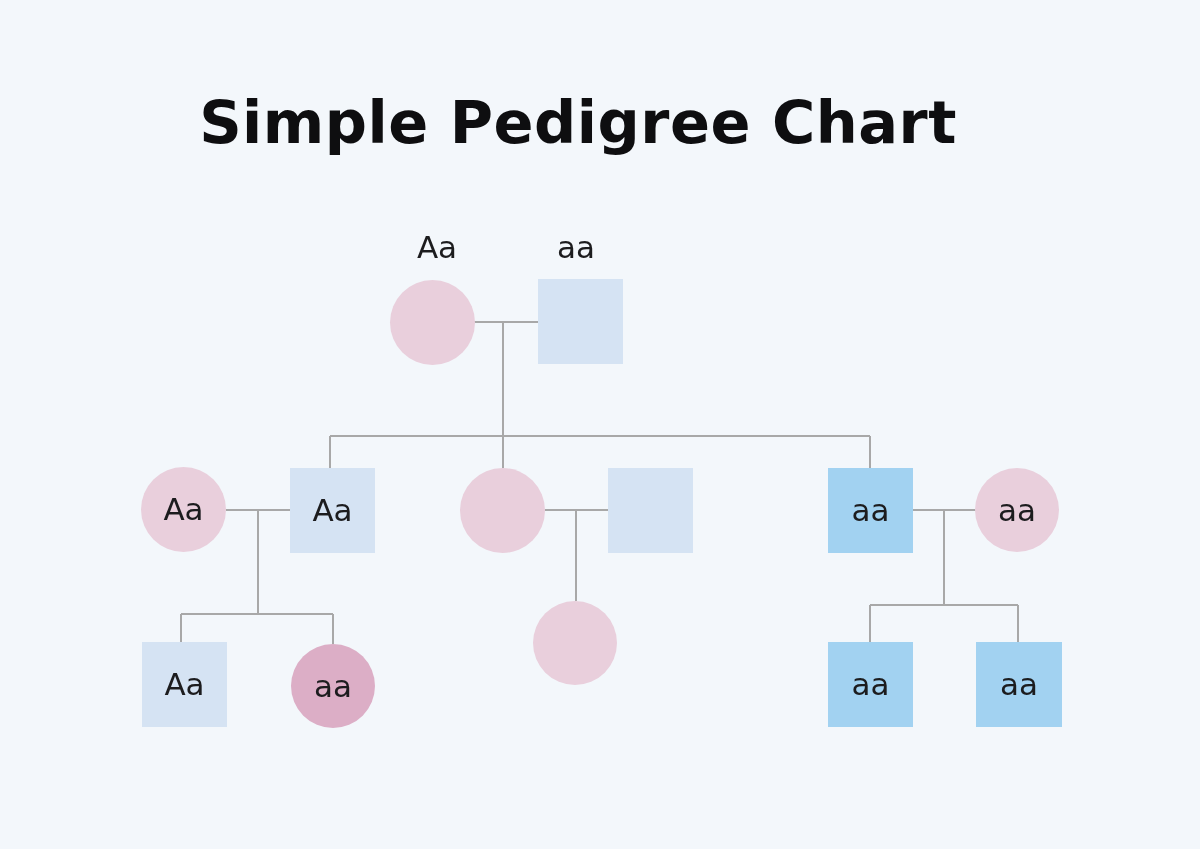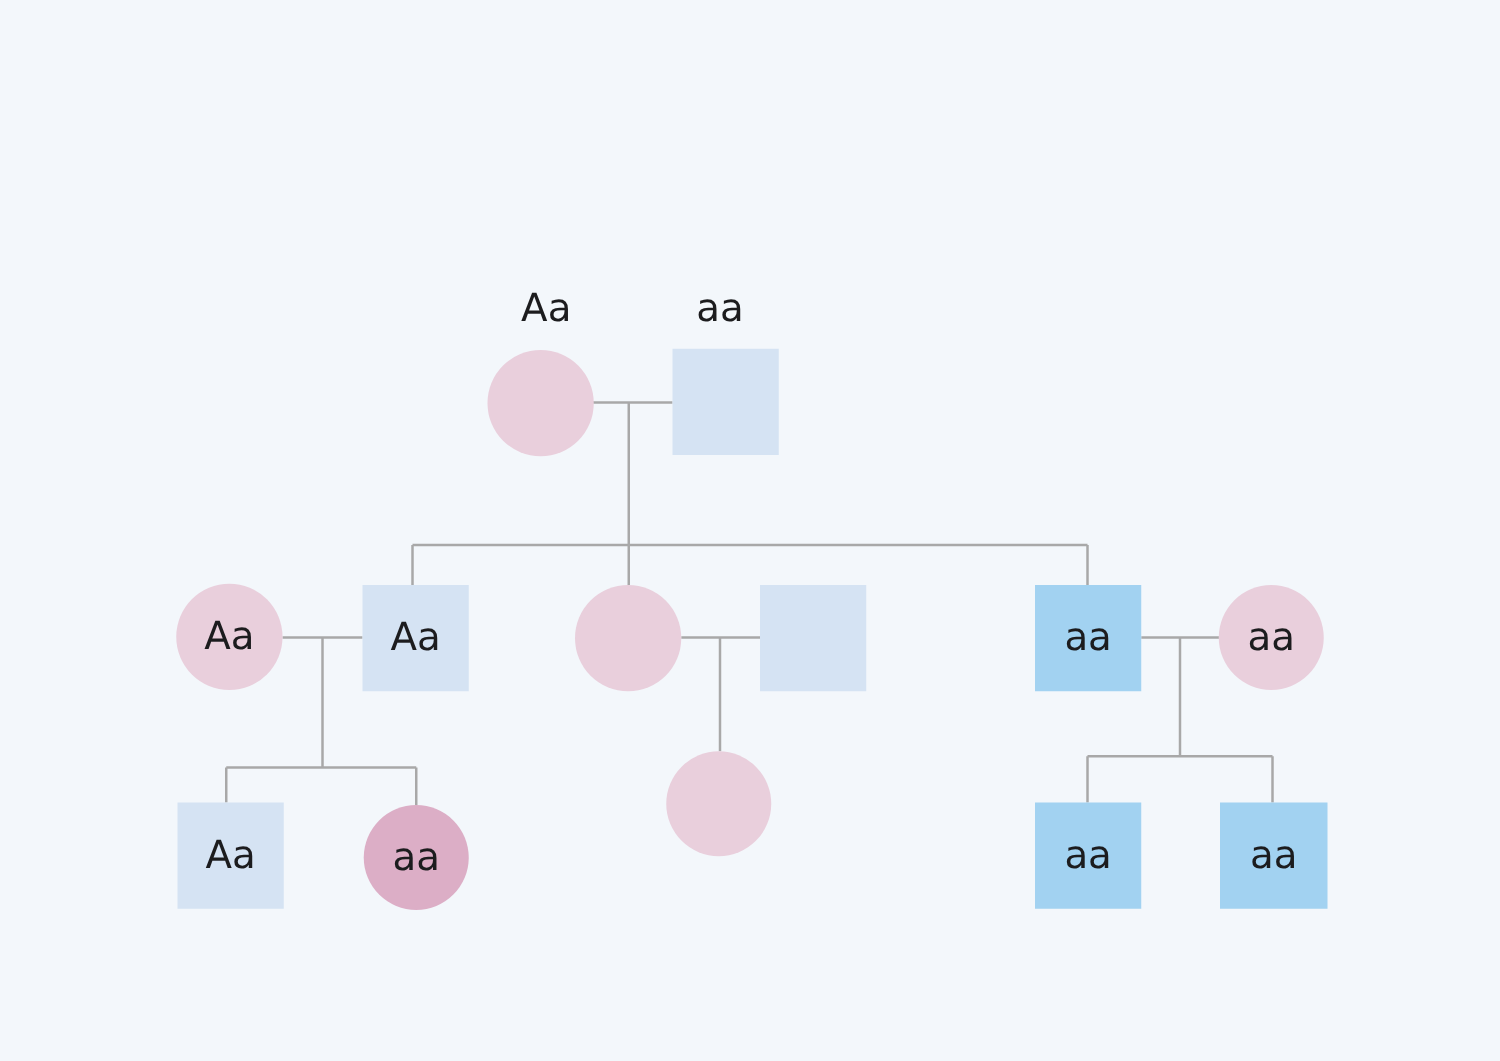--- a/index.html
+++ b/index.html
@@ -64,20 +64,21 @@
     font-size: 31px;
     color: var(--genotype-text, #1c1c1e);
     line-height: 1;
   }
 </style>
 </head>
 <body>
 
 <div class="page">
 
+  <h1 class="title">Simple Pedigree Chart</h1>
 
   <svg class="lines" viewBox="0 0 1200 849" xmlns="http://www.w3.org/2000/svg">
 
     <path class="conn" d="M474,322 H538"></path>
     <path class="conn" d="M503,322 V468"></path>
     <path class="conn" d="M330,436 H870"></path>
     <path class="conn" d="M330,436 V468"></path>
     <path class="conn" d="M870,436 V468"></path>
 
     <path class="conn" d="M226,510 H290"></path>

